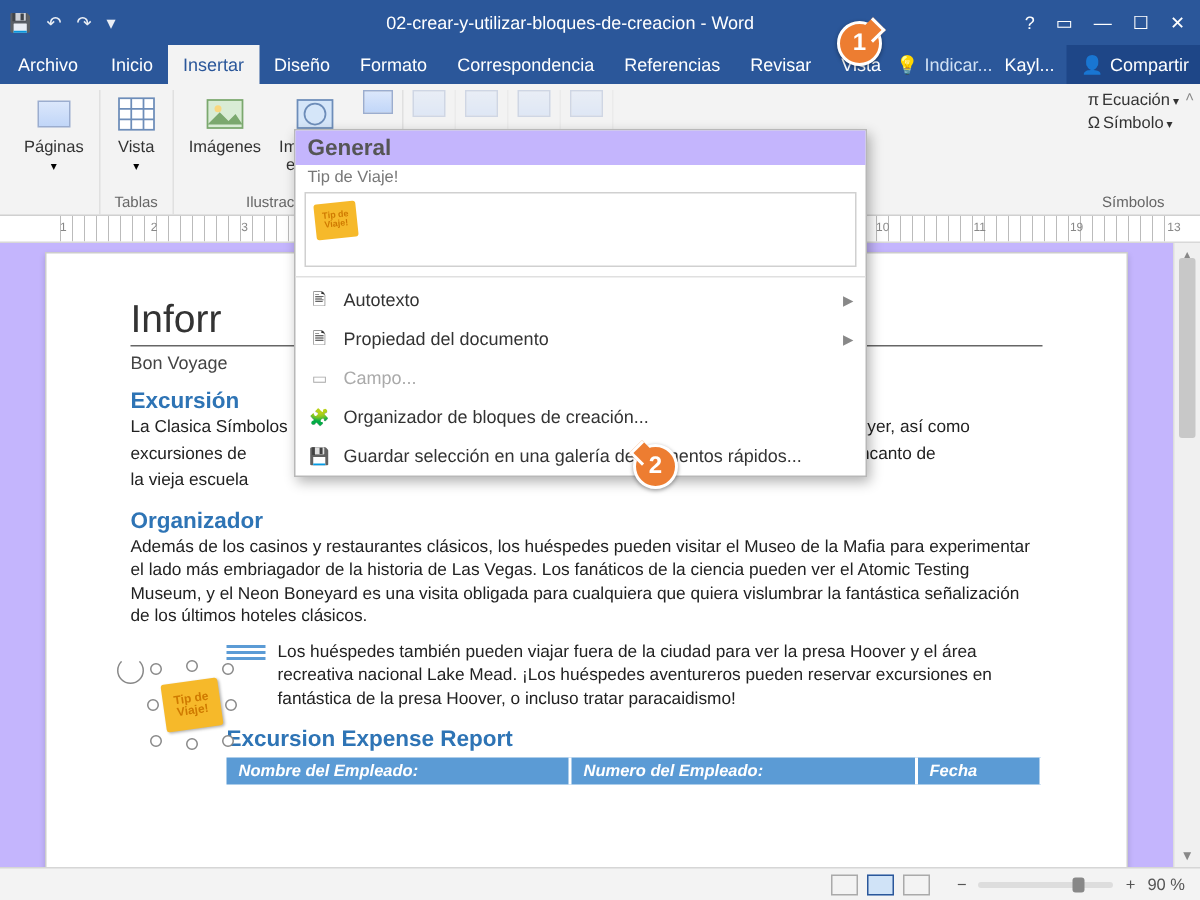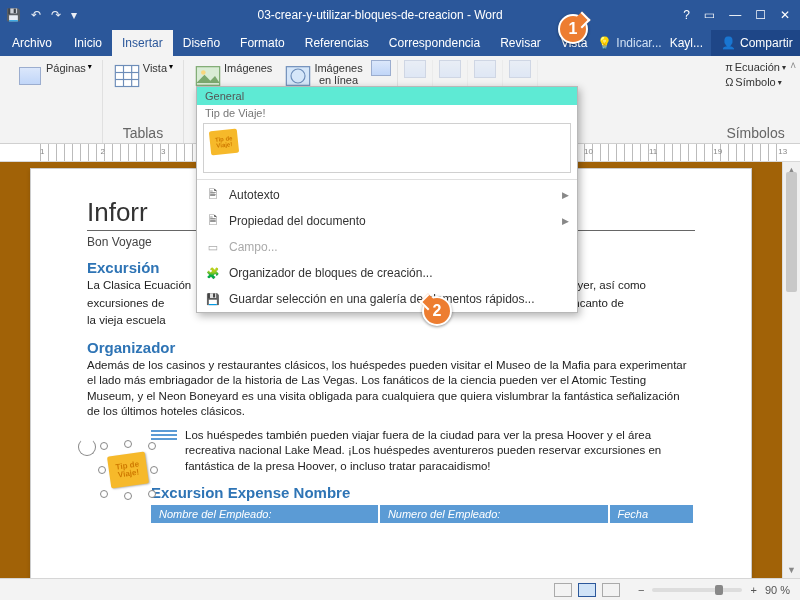--- a/index.html
+++ b/index.html
@@ -19,43 +19,43 @@
 .ribbon-tabs .tab.archivo { background: #2b579a; color:#fff; padding:0 12px;}
 .ribbon-tabs .spacer { flex: 1; }
 .ribbon-tabs .tell-me { display:flex; align-items:center; gap:4px; color:#cfe0f4;}
 .ribbon-tabs .user { padding:0 8px;}
 .ribbon-tabs .share { background:#1e4687; padding:0 10px; height:26px; line-height:26px; display:flex; align-items:center; gap:4px;}
 
 
 .ribbon { height: 88px; background: #f3f3f3; border-bottom: 1px solid #d0d0d0; display: flex; padding: 4px 6px 0 6px; font-size: 11px; position:relative; }
 .group { display: flex; flex-direction: column; align-items: center; border-right: 1px solid #e0e0e0; padding: 0 6px; }
 .group .items { display: flex; gap: 4px; align-items:flex-start;}
-.group .label { font-size: 14px; color: #666; margin-top: auto; padding-bottom: 2px; }
-.big-btn { display: flex; flex-direction: row; gap: 2px; padding: 2px 4px; cursor: pointer; }
+.group .label { font-size: 10px; color: #666; margin-top: auto; padding-bottom: 2px; }
+.big-btn { display: flex; flex-direction: column; align-items: center; gap: 2px; padding: 2px 4px; cursor: pointer; }
 .big-btn .ico { width: 28px; height: 28px; display:flex; align-items:center; justify-content:center; }
 .big-btn .lbl { font-size: 11px; color: #333; text-align:center; line-height:1.1;}
 .small-btn { display:flex; align-items:center; gap:2px; padding:1px 2px; cursor:pointer; font-size:11px; color:#333;}
 .small-col { display:flex; flex-direction:column; gap:1px; }
 .ico svg { width: 100%; height: 100%; }
 
 
 .ruler { height: 18px; background: #fff; border-bottom: 1px solid #d8d8d8; position:relative; font-size:8px; color:#888; overflow:hidden;}
 .ruler .ticks { position:absolute; left:40px; right:20px; top:0; bottom:0; background: repeating-linear-gradient(to right, #bbb 0 1px, transparent 1px 8px); }
 .ruler .nums { position:absolute; left:40px; top:3px; display:flex; gap: 56px; }
 
 
-.doc-area { position: absolute; top: 162px; left: 0; right: 18px; bottom: 22px; background: #a16207; overflow: hidden; }
+.doc-area { position: absolute; top: 162px; left: 0; right: 18px; bottom: 22px; background: #c4b5fd; overflow: hidden; }
 .page { background: #fff; margin: 6px 30px; border: 1px solid #ccc; box-shadow: 0 2px 4px rgba(0,0,0,.15); padding: 28px 56px; min-height: 480px; position:relative;}
 .page h1 { font-family: "Calibri Light", sans-serif; font-weight: 300; font-size: 26px; color: #333; }
 .page .rule { border-bottom: 1px solid #666; margin: 2px 0 4px 0; }
 .page .sub { font-size: 12px; color: #444; }
 .page h2 { color: #2e74b5; font-size: 15px; font-weight: 600; margin-top: 10px; }
 .page p { font-size: 11.5px; color: #222; line-height: 1.35; margin-top: 2px; }
 .page .tbl { width: 100%; margin-top: 4px; border-collapse: collapse; }
-.page .tbl th { background: #5b9bd5; color: #fff; font-style: italic; font-weight: 400; font-size: 11px; text-align: left; padding: 3px 8px; border-right: 2px solid #fff;}
+.page .tbl th { background: #5b9bd5; color: #fff; font-style: italic; font-weight: 700; font-size: 11px; text-align: left; padding: 3px 8px; border-right: 2px solid #fff;}
 
 
 .callout-block { margin: 8px 0 0 0; padding-left: 64px; position:relative; }
 .callout-block .lines-ico { width: 26px; height: 14px; position:absolute; left: 64px; top:2px; }
 .callout-block .lines-ico span { display:block; height:2px; background:#5b9bd5; margin-bottom:2px;}
 .callout-block p { margin-left: 34px; }
 
 
 .tip-badge { position: absolute; left: 102px; top: 444px; width: 52px; height: 52px; display:flex; align-items:center; justify-content:center; }
 .tip-badge .sticky { width: 38px; height: 32px; background: #f6b92a; border-radius: 2px; transform: rotate(-8deg); display:flex; align-items:center; justify-content:center; font-size:8px; font-weight:bold; color:#cf7a00; text-align:center; line-height:1; box-shadow: 1px 1px 2px rgba(0,0,0,.3);}
@@ -75,21 +75,21 @@
 
 .statusbar { position:absolute; bottom:0; left:0; right:0; height:22px; background:#f3f3f3; border-top:1px solid #d6d6d6; display:flex; align-items:center; justify-content:flex-end; gap:8px; padding:0 10px; font-size:11px; color:#555;}
 .statusbar .zoom-slider { width:90px; height:4px; background:#ddd; position:relative; border-radius:2px;}
 .statusbar .zoom-slider .knob { position:absolute; left:70%; top:-3px; width:8px; height:10px; background:#888; border-radius:2px;}
 .statusbar .views { display:flex; gap:6px; margin-right:10px;}
 .statusbar .views span { width:18px; height:14px; border:1px solid #aaa; display:inline-block;}
 .statusbar .views span.active{ background:#d0e3f7; border-color:#2b579a;}
 
 
 .dropdown { position: absolute; left: 196px; top: 86px; width: 382px; background: #fff; border: 1px solid #b8b8b8; box-shadow: 2px 3px 8px rgba(0,0,0,.3); z-index: 50; font-size: 12px; }
-.dropdown .gallery-hdr { background: #5eead4; padding: 3px 8px; font-weight: 400; color: #555; font-size:11px;}
+.dropdown .gallery-hdr { background: #c4b5fd; padding: 3px 8px; font-weight: 700; color: #555; font-size:15px;}
 .dropdown .gallery-title { padding: 2px 8px; color: #777; font-size:11px;}
 .dropdown .gallery-item { border: 1px solid #d0d0d0; margin: 2px 6px 6px 6px; padding: 6px; height: 50px; display:flex; align-items:flex-start;}
 .dropdown .gallery-item .mini-sticky { width: 28px; height:24px; background:#f6b92a; border-radius:2px; transform:rotate(-6deg); font-size:6px; color:#cf7a00; display:flex;align-items:center;justify-content:center; font-weight:bold; text-align:center;}
 .dropdown .sep { height:1px; background:#e0e0e0; margin: 2px 0;}
 .dropdown .menu-item { display:flex; align-items:center; padding: 5px 8px; gap: 8px; color:#333; cursor:pointer;}
 .dropdown .menu-item.disabled { color:#aaa; cursor:default;}
 .dropdown .menu-item .mi-ico { width:16px; height:16px; display:inline-flex; align-items:center; justify-content:center; font-size:11px;}
 .dropdown .menu-item .arrow { margin-left:auto; color:#888; font-size:9px;}
 
 
@@ -104,38 +104,38 @@
 </head>
 <body>
 
 <div class="titlebar">
   <div class="left-controls">
     <span>💾</span>
     <span>↶</span>
     <span>↷</span>
     <span>▾</span>
   </div>
-  <div class="title">03-crear-y-utilizar-bloques-de-creacion - Word</div>
+  <div class="title">02-crear-y-utilizar-bloques-de-creacion - Word</div>
   <div class="right-controls">
     <span>?</span>
     <span>▭</span>
     <span>—</span>
     <span>☐</span>
     <span>✕</span>
   </div>
 </div>
 
 <div class="ribbon-tabs">
   <div class="tab archivo">Archivo</div>
   <div class="tab">Inicio</div>
   <div class="tab active">Insertar</div>
   <div class="tab">Diseño</div>
   <div class="tab">Formato</div>
+  <div class="tab">Correspondencia</div>
   <div class="tab">Referencias</div>
-  <div class="tab">Correspondencia</div>
   <div class="tab">Revisar</div>
   <div class="tab">Vista</div>
   <div class="spacer"></div>
   <div class="tell-me">
     <span>💡</span>
     <span>Indicar...</span>
   </div>
   <div class="user">Kayl...</div>
   <div class="share">
     <span>👤</span>
@@ -271,21 +271,21 @@
 </div>
 
 <div class="doc-area">
   <div class="page">
     <h1>Inforr</h1>
     <div class="rule"></div>
     <div class="sub">Bon Voyage</div>
 
     <h2>Excursión</h2>
     <p>
-      <span>La Clasica Ecuación</span>
+      <span>La Clasica Símbolos</span>
       <span style="display:inline-block; width:380px;"></span>
       <span>yer, así como</span>
     </p>
     <p>
       <span>excursiones de</span>
       <span style="display:inline-block; width:368px;"></span>
       <span>en el encanto de</span>
     </p>
     <p>la vieja escuela</p>
 
@@ -294,21 +294,21 @@
 
     <div class="callout-block">
       <div class="lines-ico">
         <span></span>
           <span></span>
           <span></span>
       </div>
       <p>Los huéspedes también pueden viajar fuera de la ciudad para ver la presa Hoover y el área recreativa nacional Lake Mead. ¡Los huéspedes aventureros pueden reservar excursiones en fantástica de la presa Hoover, o incluso tratar paracaidismo!</p>
     </div>
 
-    <h2 style="margin-left:64px;">Excursion Expense Nombre</h2>
+    <h2 style="margin-left:64px;">Excursion Expense Report</h2>
     <table class="tbl" style="margin-left:64px; width:calc(100% - 64px);">
       <tbody>
           <tr>
         <th>Nombre del Empleado:</th>
         <th>Numero del Empleado:</th>
         <th>Fecha</th>
       </tr>
     </tbody>
       </table>
   </div>

